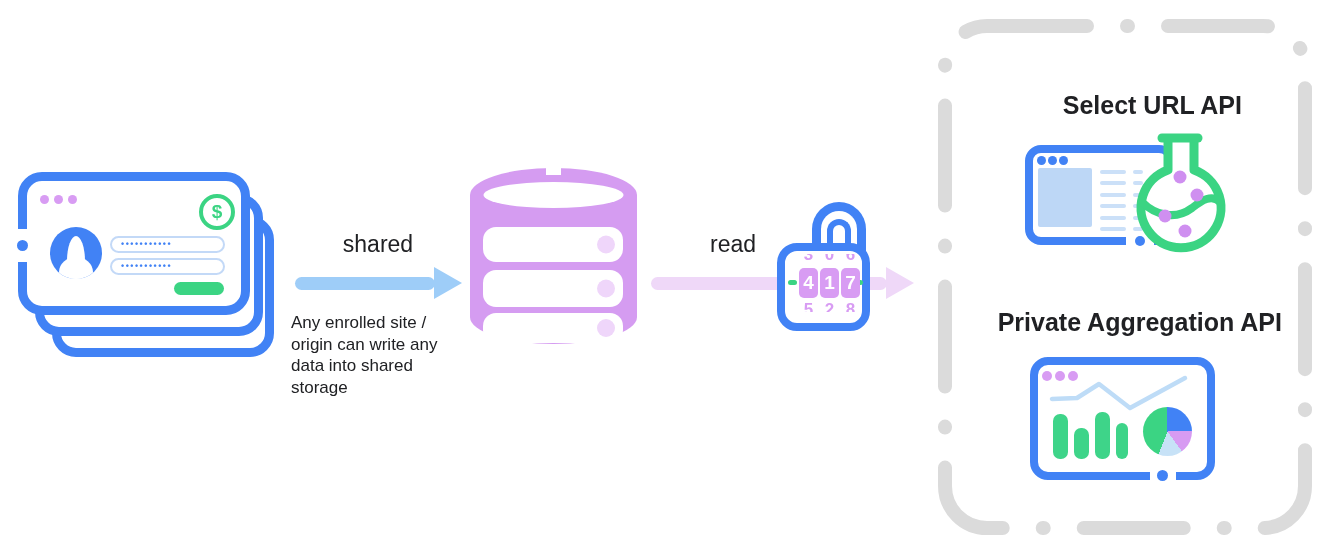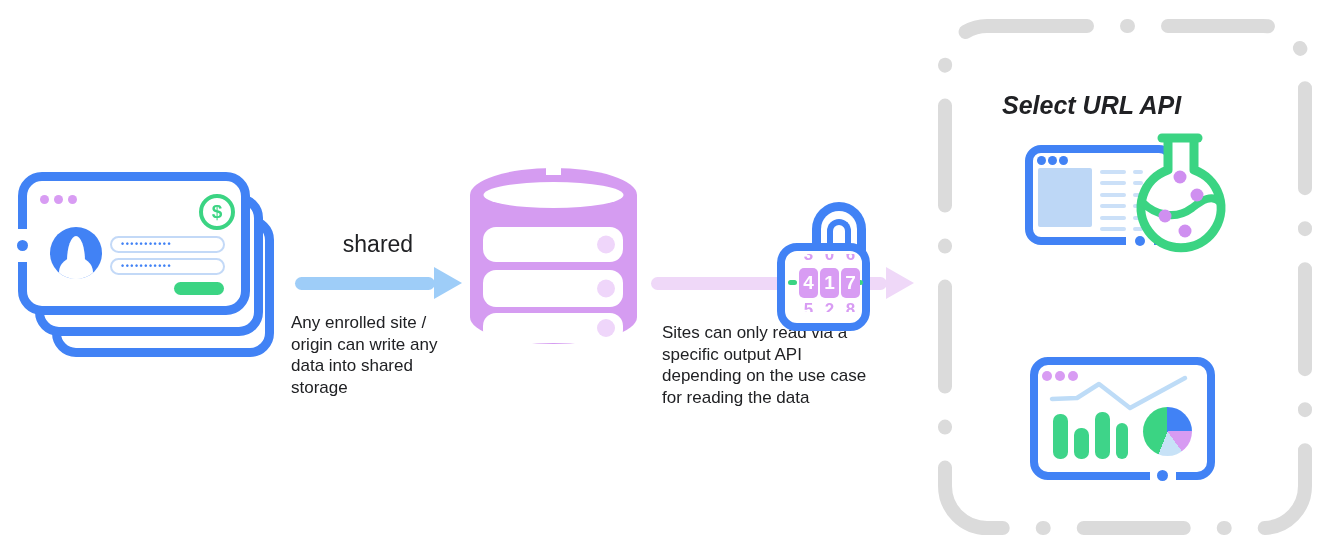--- a/index.html
+++ b/index.html
@@ -35,21 +35,21 @@
   .flow-label{position:absolute;font-size:23px;color:#202124;text-align:center;width:120px;}
   .desc{position:absolute;font-size:17px;line-height:1.27;color:#202124;}
   .shaft{position:absolute;height:13px;border-radius:7px;}
   .head{position:absolute;width:0;height:0;border-top:16px solid transparent;border-bottom:16px solid transparent;}
   .shaft.write{left:295px;top:277px;width:140px;background:#9ECDF8;}
   .head.write{left:434px;top:267px;border-left:28px solid #9ECDF8;}
   .shaft.read{left:651px;top:277px;width:236px;background:#EFD8F8;}
   .head.read{left:886px;top:267px;border-left:28px solid #EFD8F8;}
 
   
-  .title{position:absolute;font-size:25px;font-weight:bold;color:#202124;text-align:left;font-style:italic;}
+  .title{position:absolute;font-size:25px;font-weight:bold;color:#202124;text-align:right;}
 
   
   .shackle-outer{
     position:absolute;left:812px;top:202px;width:54px;height:52px;box-sizing:border-box;
     border:9px solid #4182F5;border-bottom:none;border-radius:27px 27px 0 0;
   }
   .shackle-inner{
     position:absolute;left:827px;top:219px;width:24px;height:35px;box-sizing:border-box;
     border:6px solid #4182F5;border-bottom:none;border-radius:12px 12px 0 0;
   }
@@ -120,23 +120,23 @@
     <ellipse cx="85.5" cy="32" rx="70" ry="13" fill="#ffffff"></ellipse>
     <rect x="78" y="-2" width="15" height="14" fill="#ffffff"></rect>
     <rect x="15" y="64" width="140" height="35" rx="13" fill="#ffffff"></rect>
     <rect x="15" y="107" width="140" height="37" rx="13" fill="#ffffff"></rect>
     <rect x="15" y="150" width="140" height="30" rx="13" fill="#ffffff"></rect>
     <circle cx="138" cy="81.5" r="9" fill="#EFD6FA"></circle>
     <circle cx="138" cy="125.5" r="9" fill="#EFD6FA"></circle>
     <circle cx="138" cy="165" r="9" fill="#EFD6FA"></circle>
   </svg>
 
+  <div class="flow-label" style="left:673px;top:231px;">read</div>
   <div class="shaft read"></div>
   <div class="head read"></div>
-  <div class="desc" style="left:662px;top:322px;width:215px;">Sites can only read via a specific output API depending on the use case for reading the data</div>
 
   <div class="shackle-outer"></div>
   <div class="shackle-inner"></div>
   <div class="lock-body"></div>
   <div class="green-dash" style="left:788px;top:280px;"></div>
   <div class="green-dash" style="left:854px;top:280px;"></div>
   <div class="wheel" style="left:799px;">
     <div class="part top">3</div>
     <div class="mid">4</div>
     <div class="part bot">5</div>
@@ -192,20 +192,21 @@
   <svg class="abs" style="left:1132px;top:128px;z-index:4;" width="100" height="128" viewBox="0 0 100 128">
     <path d="M36,12 V42 A40,40 0 1 0 62,42 V12" fill="#ffffff" stroke="#3BD483" stroke-width="9" stroke-linejoin="round" stroke-linecap="round"></path>
     <path d="M30,10 H66" fill="none" stroke="#3BD483" stroke-width="9" stroke-linecap="round"></path>
     <path d="M10,74 C24,88 44,92 60,80 C70,72 80,66 88,74" fill="none" stroke="#3BD483" stroke-width="8" stroke-linecap="round"></path>
     <circle cx="48" cy="49" r="6.5" fill="#CF8FF0"></circle>
     <circle cx="65" cy="67" r="6.5" fill="#CF8FF0"></circle>
     <circle cx="33" cy="88" r="6.5" fill="#CF8FF0"></circle>
     <circle cx="53" cy="103" r="6.5" fill="#CF8FF0"></circle>
   </svg>
 
+  <div class="title" style="left:962px;top:308px;width:320px;">Private Aggregation API</div>
   <div class="win private">
     <span class="wdot" style="left:4px;top:6px;width:10px;height:10px;background:#D89CF3;"></span>
     <span class="wdot" style="left:17px;top:6px;width:10px;height:10px;background:#D89CF3;"></span>
     <span class="wdot" style="left:30px;top:6px;width:10px;height:10px;background:#D89CF3;"></span>
     <svg class="abs" style="left:7px;top:7px;" width="150" height="45" viewBox="0 0 150 45">
       <polyline points="7,27 32,26 54,12 85,36 140,6" fill="none" stroke="#BEDCF7" stroke-width="4.5" stroke-linecap="round" stroke-linejoin="round"></polyline>
     </svg>
     <div class="bar" style="left:15px;top:49px;width:15px;height:45px;"></div>
     <div class="bar" style="left:36px;top:63px;width:15px;height:31px;"></div>
     <div class="bar" style="left:57px;top:47px;width:15px;height:47px;"></div>

